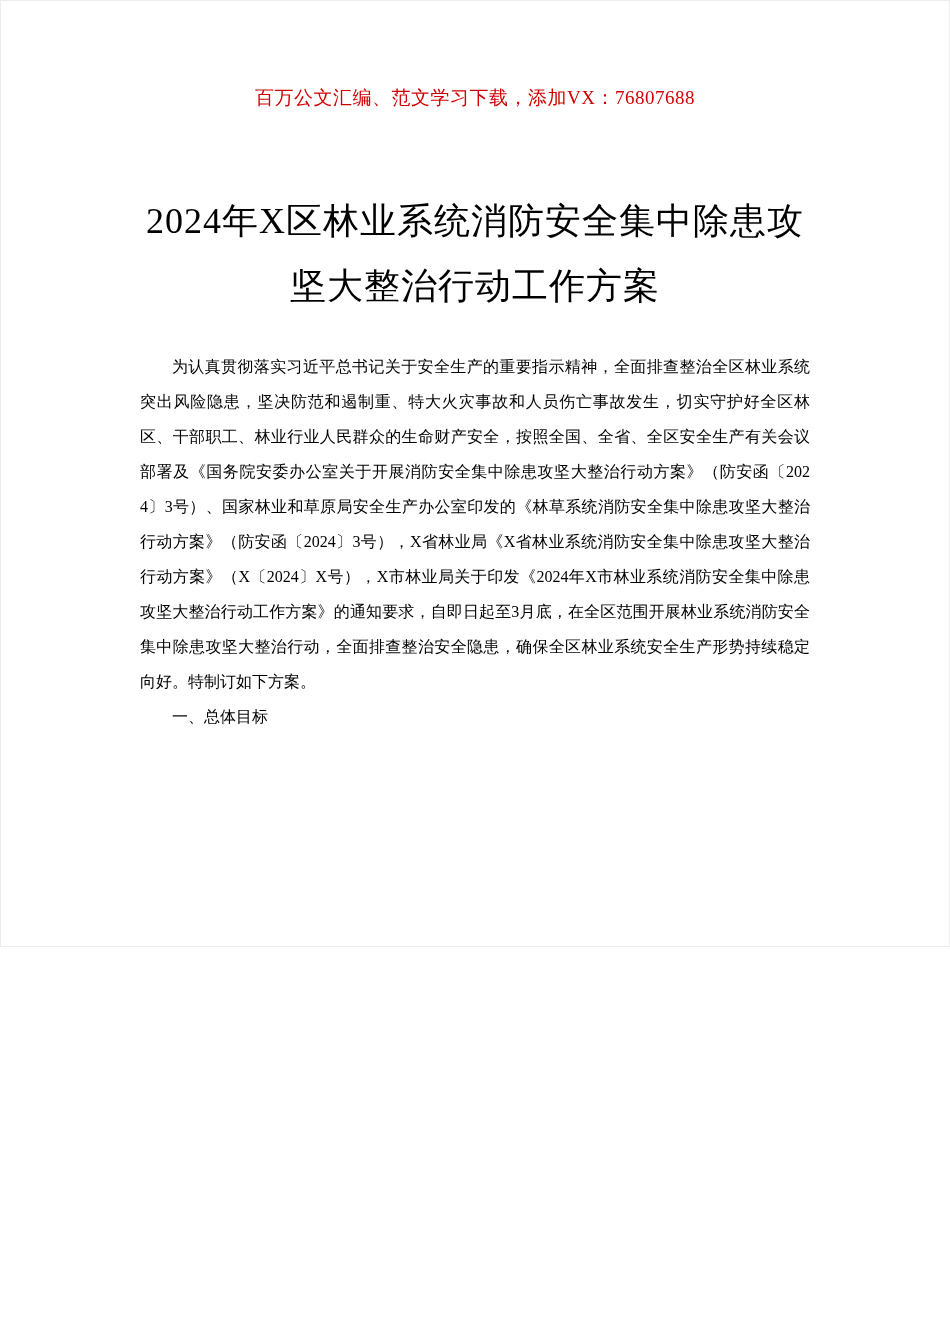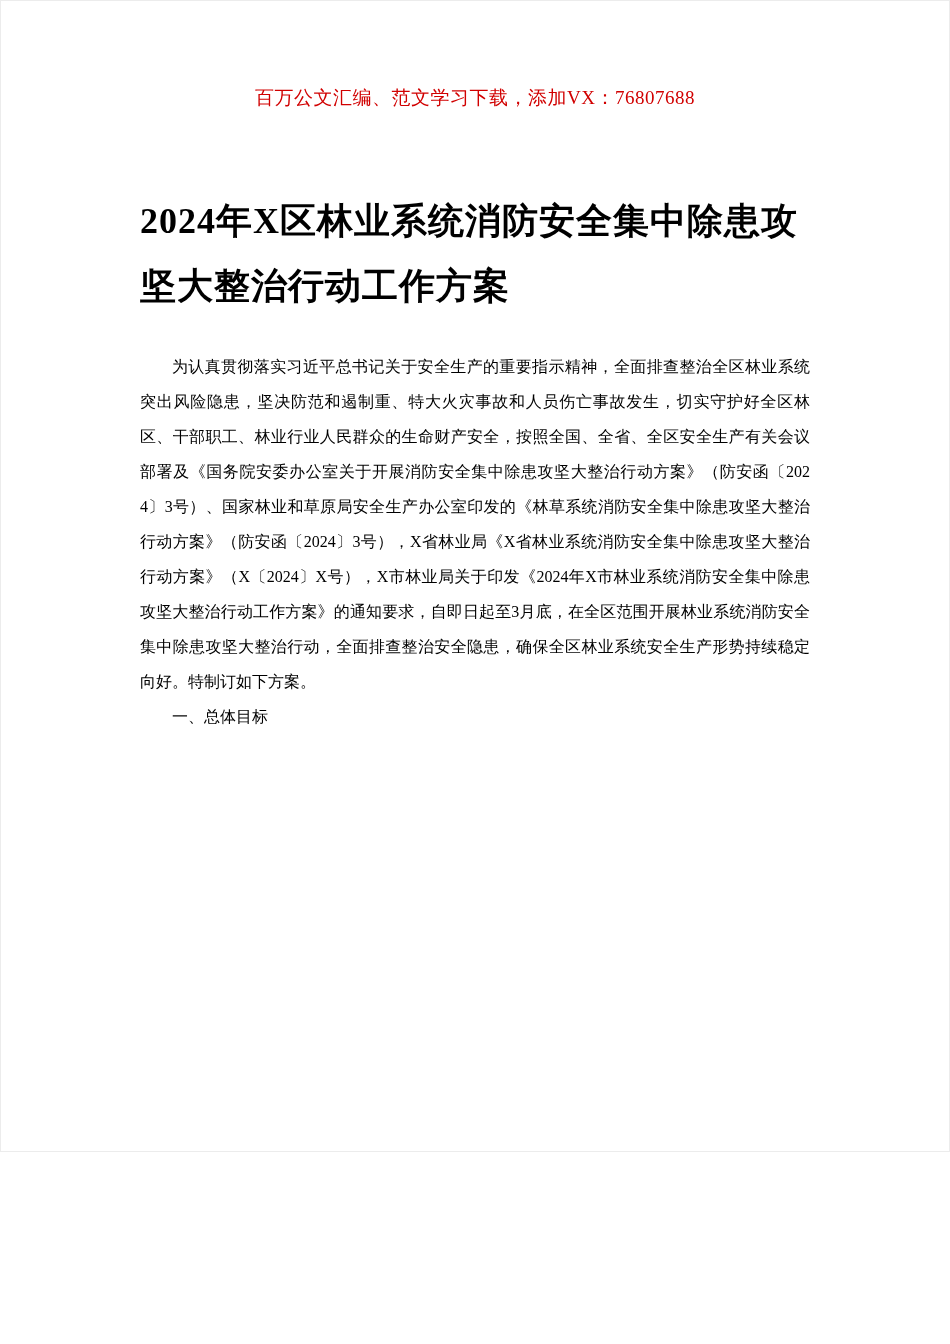--- a/index.html
+++ b/index.html
@@ -5,38 +5,39 @@
   * { margin: 0; padding: 0; box-sizing: border-box; }
   html, body { background: #ffffff; }
   body {
     width: 950px;
     height: 1344px;
     font-family: "Liberation Serif", "DejaVu Serif", serif;
     color: #000000;
   }
   .page {
     width: 950px;
-    height: 1152px;
+    height: 947px;
     background: #ffffff;
     border: 1px solid #ececec;
     padding: 84px 139px 0 139px;
     overflow: hidden;
   }
   .notice {
     text-align: center;
     font-size: 19px;
     line-height: 26px;
     color: #d10000;
     letter-spacing: 0.5px;
   }
   .doc-title {
     margin-top: 78px;
+    text-align: center;
     font-size: 36px;
     line-height: 65px;
-    font-weight: 700;
+    font-weight: 400;
     letter-spacing: 1px;
     color: #000000;
   }
   .doc-body {
     margin-top: 30px;
   }
   .doc-body p {
     font-size: 16px;
     line-height: 35px;
     text-align: justify;

